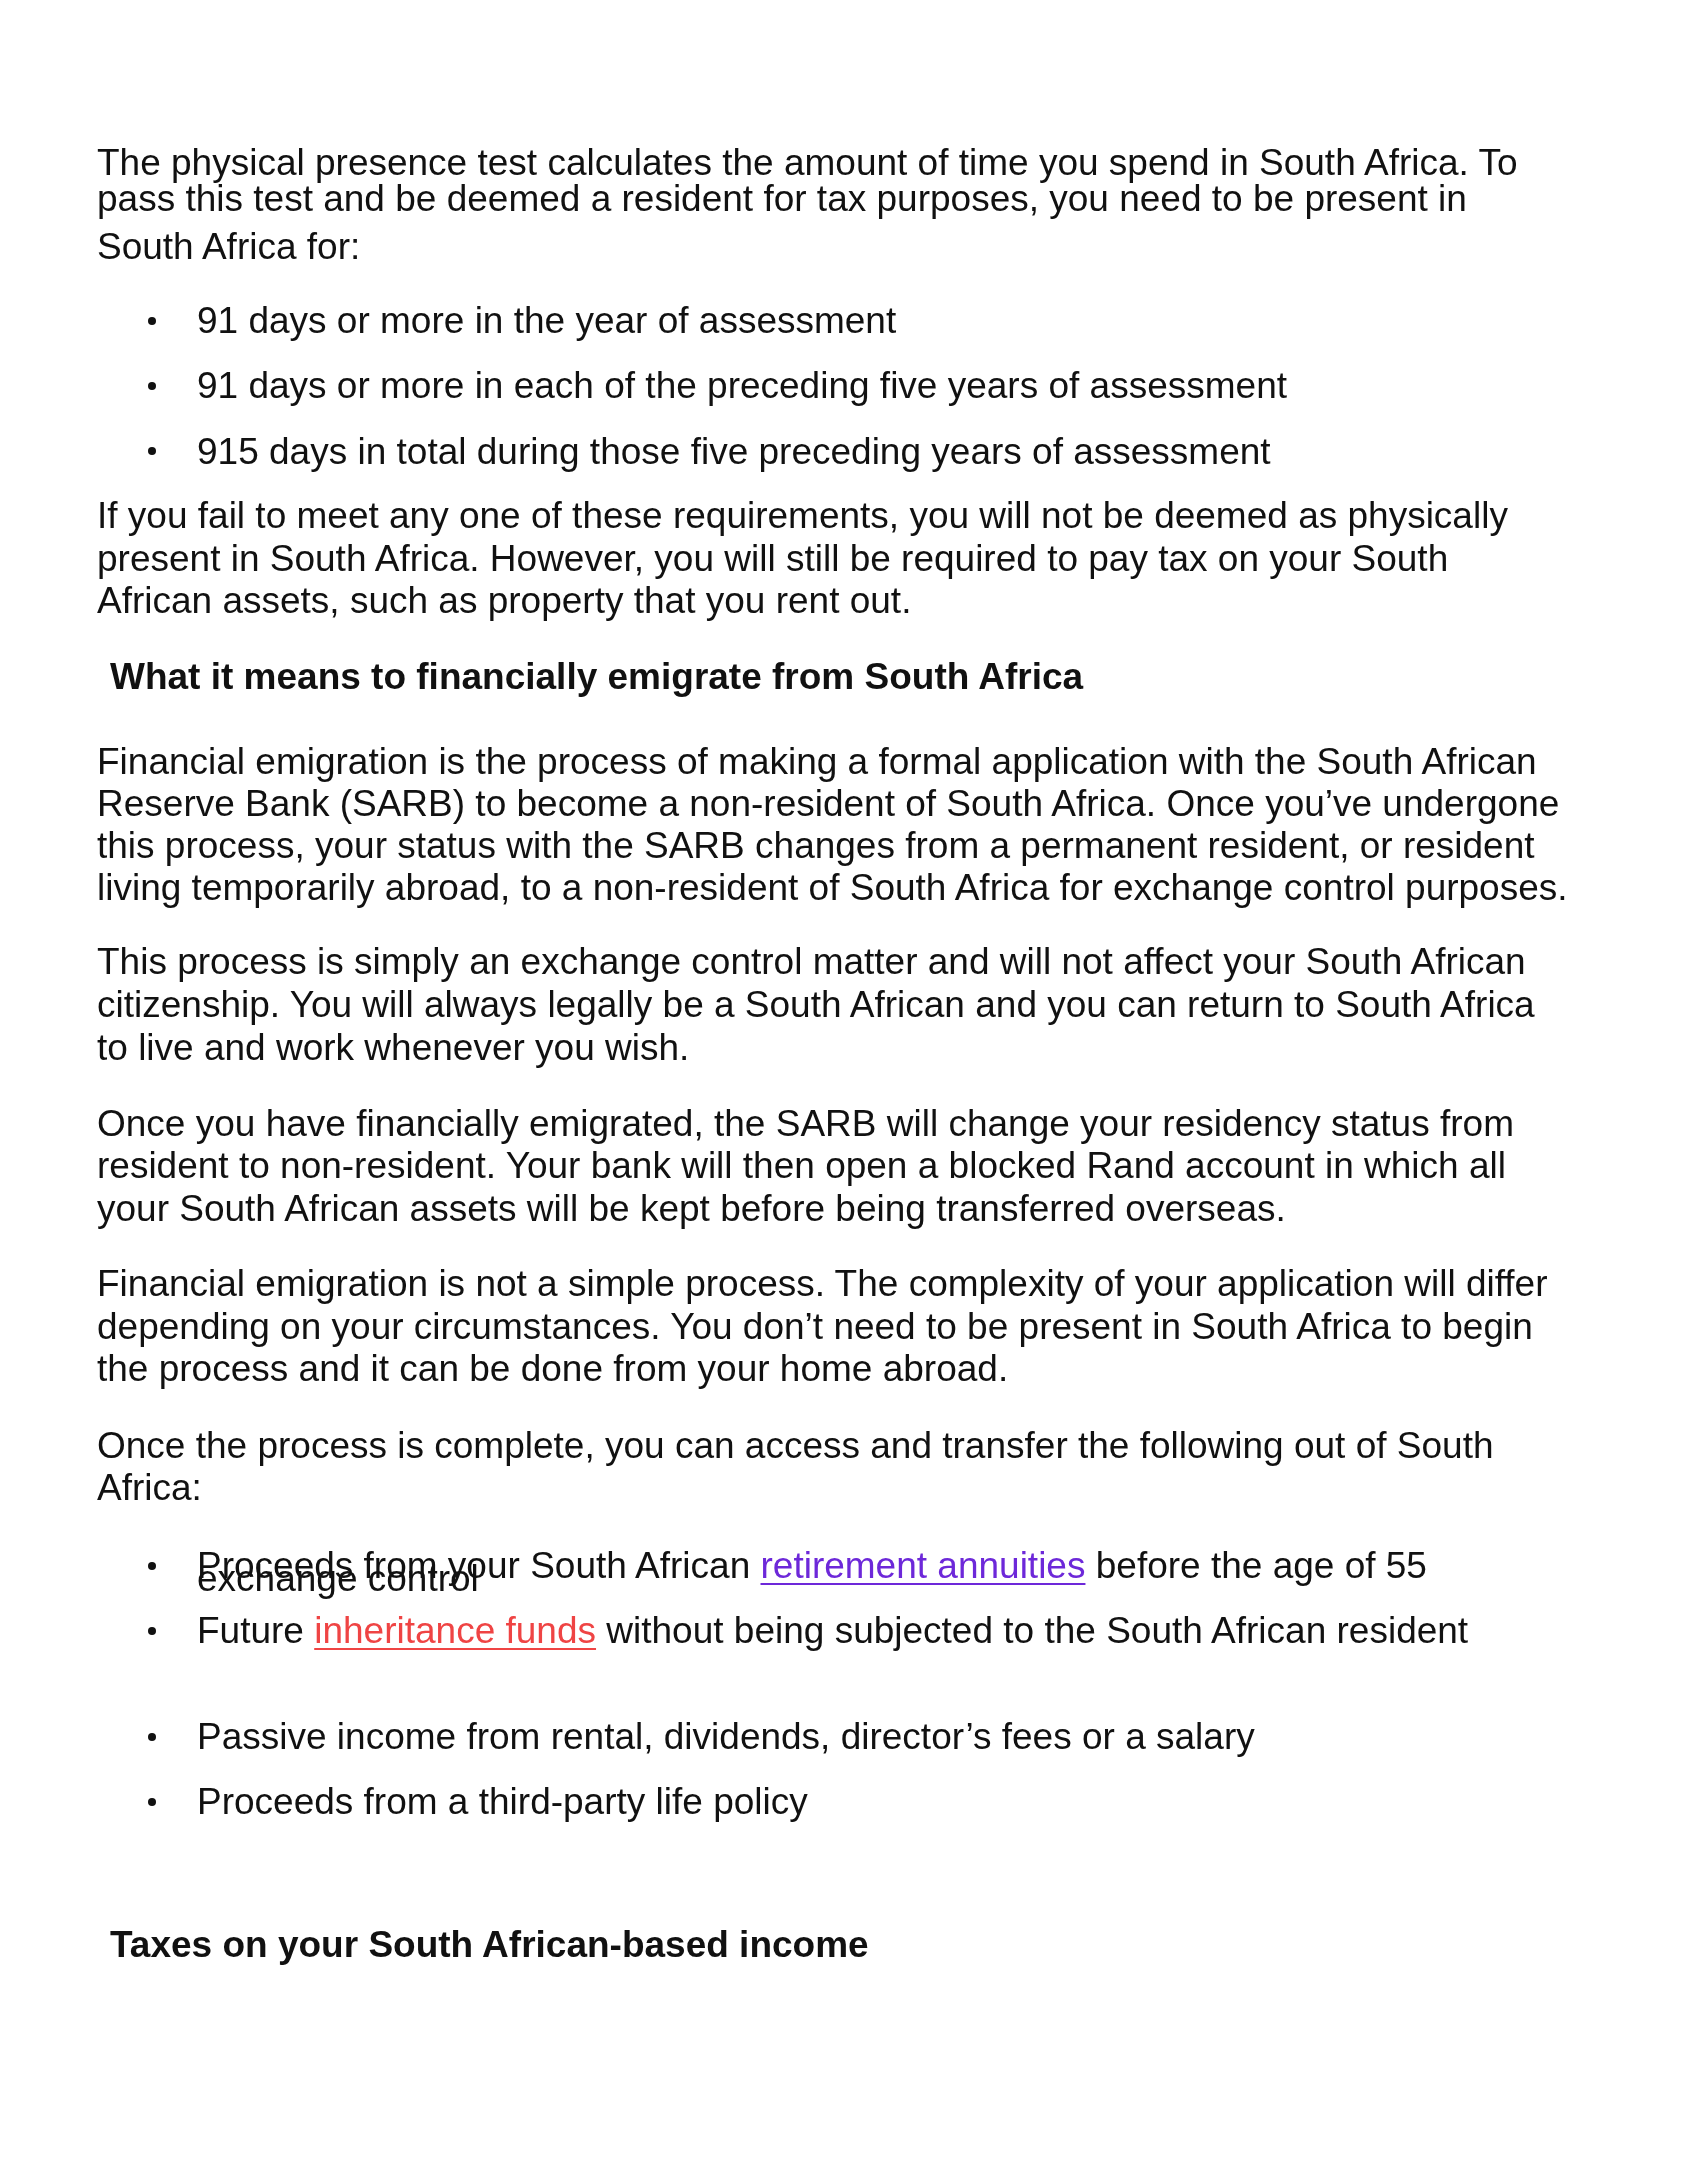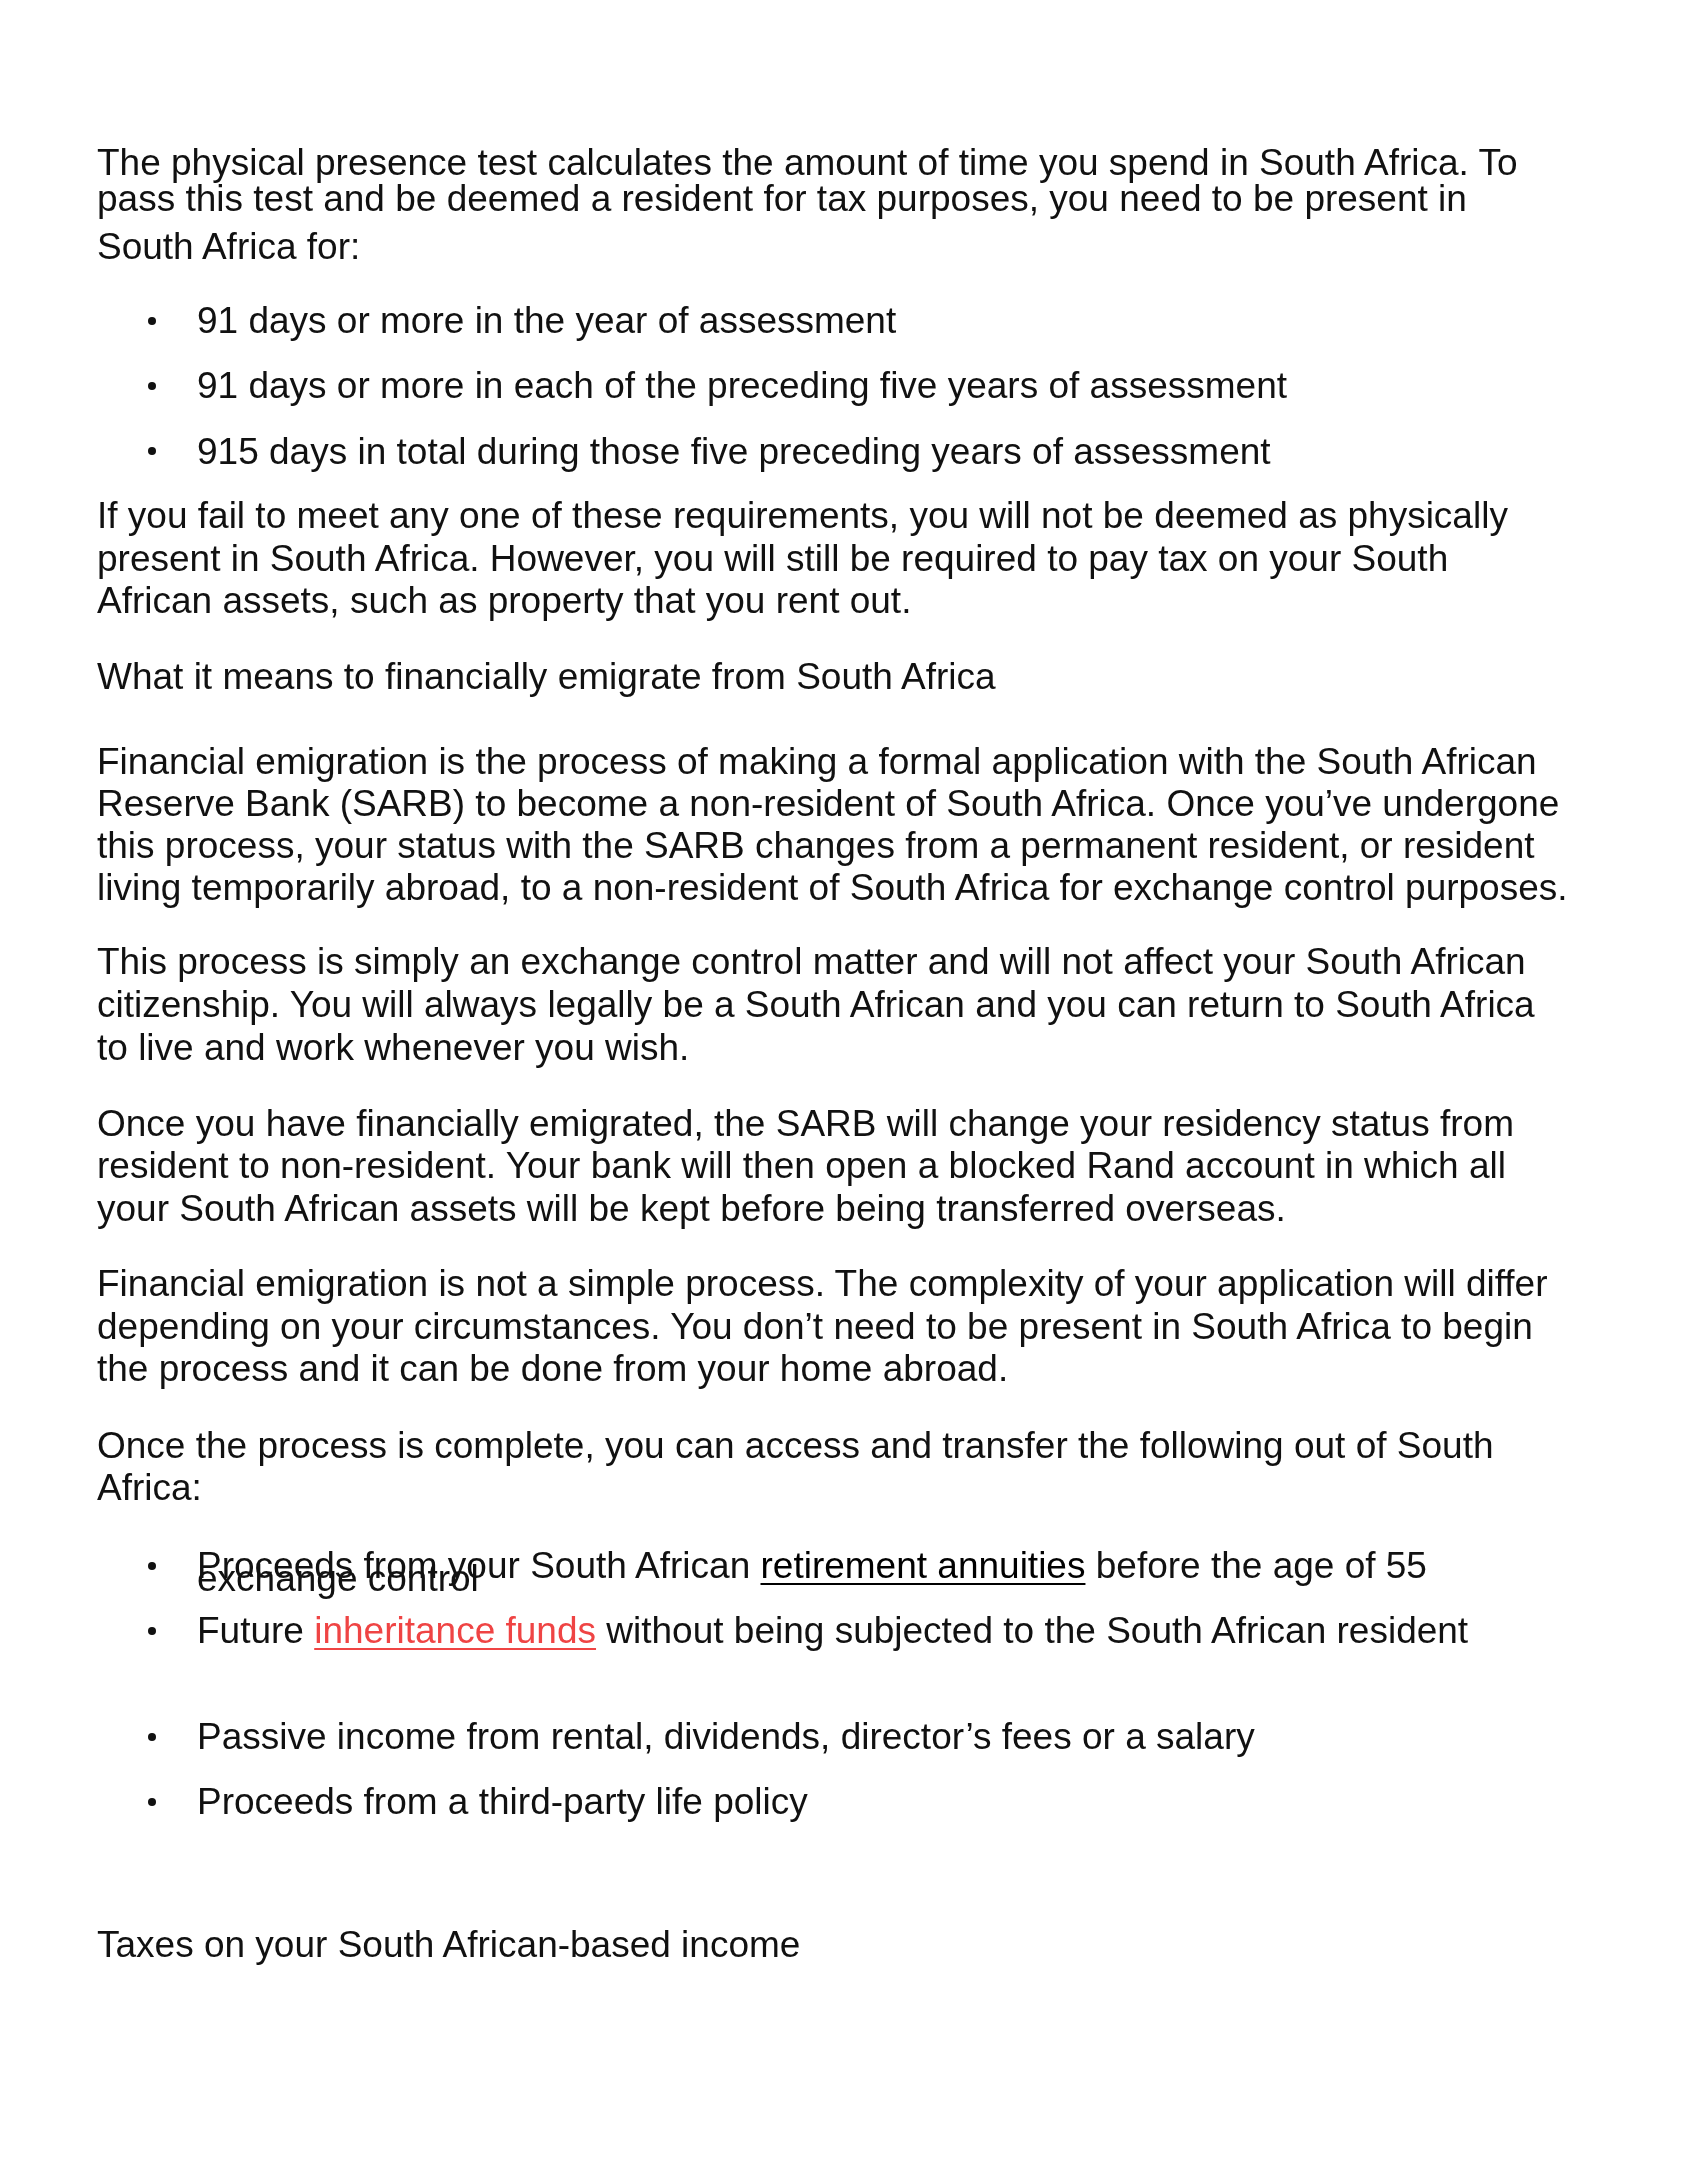--- a/index.html
+++ b/index.html
@@ -1,20 +1,20 @@
 <!DOCTYPE html>
 <html><head>
 <meta charset="utf-8">
 <style>
   html, body { margin:0; padding:0; background:#ffffff; }
   body { width:1683px; height:2178px; position:relative; overflow:hidden;
          font-family:"Liberation Sans", "DejaVu Sans", sans-serif; color:#111111; }
   .line { position:absolute; left:97px; font-size:37px; line-height:37px; white-space:nowrap; }
   .line.ind { left:197px; }
-  .bold { font-weight:normal; }
+  .bold { font-weight:bold;margin-left:13px; }
   .bullet { position:absolute; left:148px; width:8px; height:8px; border-radius:50%; background:#111111; }
   .u { text-decoration:underline; text-decoration-thickness:2px; text-underline-offset:5px; }
 </style>
 </head>
 <body>
 
 <div>
   <div class="line" style="top:144px">The physical presence test calculates the amount of time you spend in South Africa. To</div>
   <div class="line" style="top:180px">pass this test and be deemed a resident for tax purposes, you need to be present in</div>
   <div class="line" style="top:228px">South Africa for:</div>
@@ -69,21 +69,21 @@
 </div>
 
 <div>
   <div class="line" style="top:1427px">Once the process is complete, you can access and transfer the following out of South</div>
   <div class="line" style="top:1469px">Africa:</div>
 </div>
 
 <div>
   <div>
     <span class="bullet" style="top:1562px"></span>
-    <div class="line ind" style="top:1547px"><span>Proceeds from your South African </span><a class="u" style="color:#000000">retirement annuities</a><span> before the age of 55</span></div>
+    <div class="line ind" style="top:1547px"><span>Proceeds from your South African </span><a class="u" style="color:#6d28d9">retirement annuities</a><span> before the age of 55</span></div>
   </div>
   <div>
     <span class="bullet" style="top:1627px"></span>
     <div class="line ind" style="top:1612px"><span>Future </span><a class="u" style="color:#ef4444">inheritance funds</a><span> without being subjected to the South African resident</span></div>
     <div class="line ind" style="top:1560px">exchange control</div>
   </div>
   <div>
     <span class="bullet" style="top:1733px"></span>
     <div class="line ind" style="top:1718px">Passive income from rental, dividends, director’s fees or a salary</div>
   </div>

